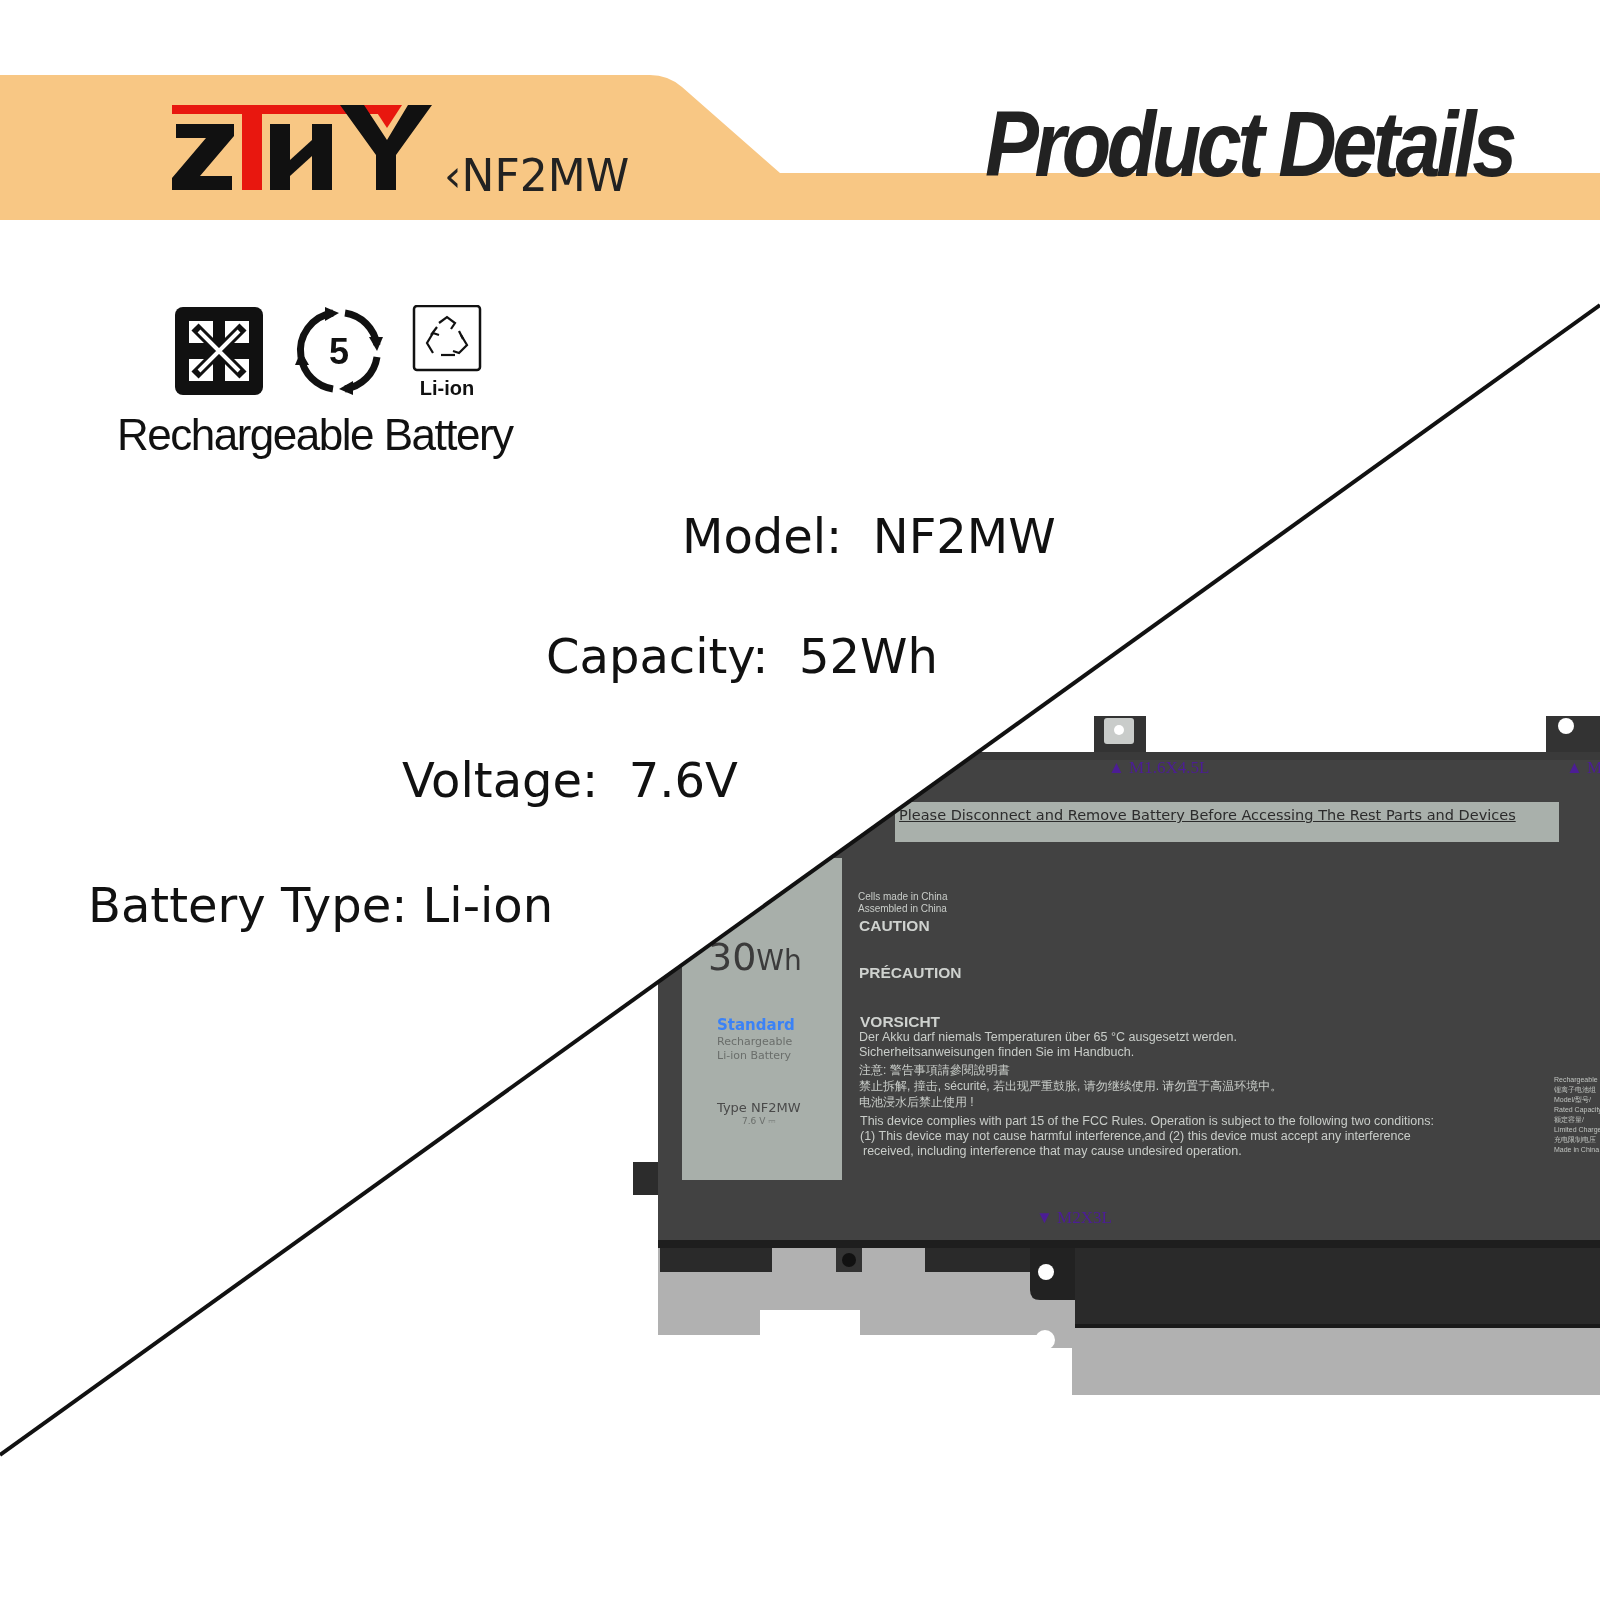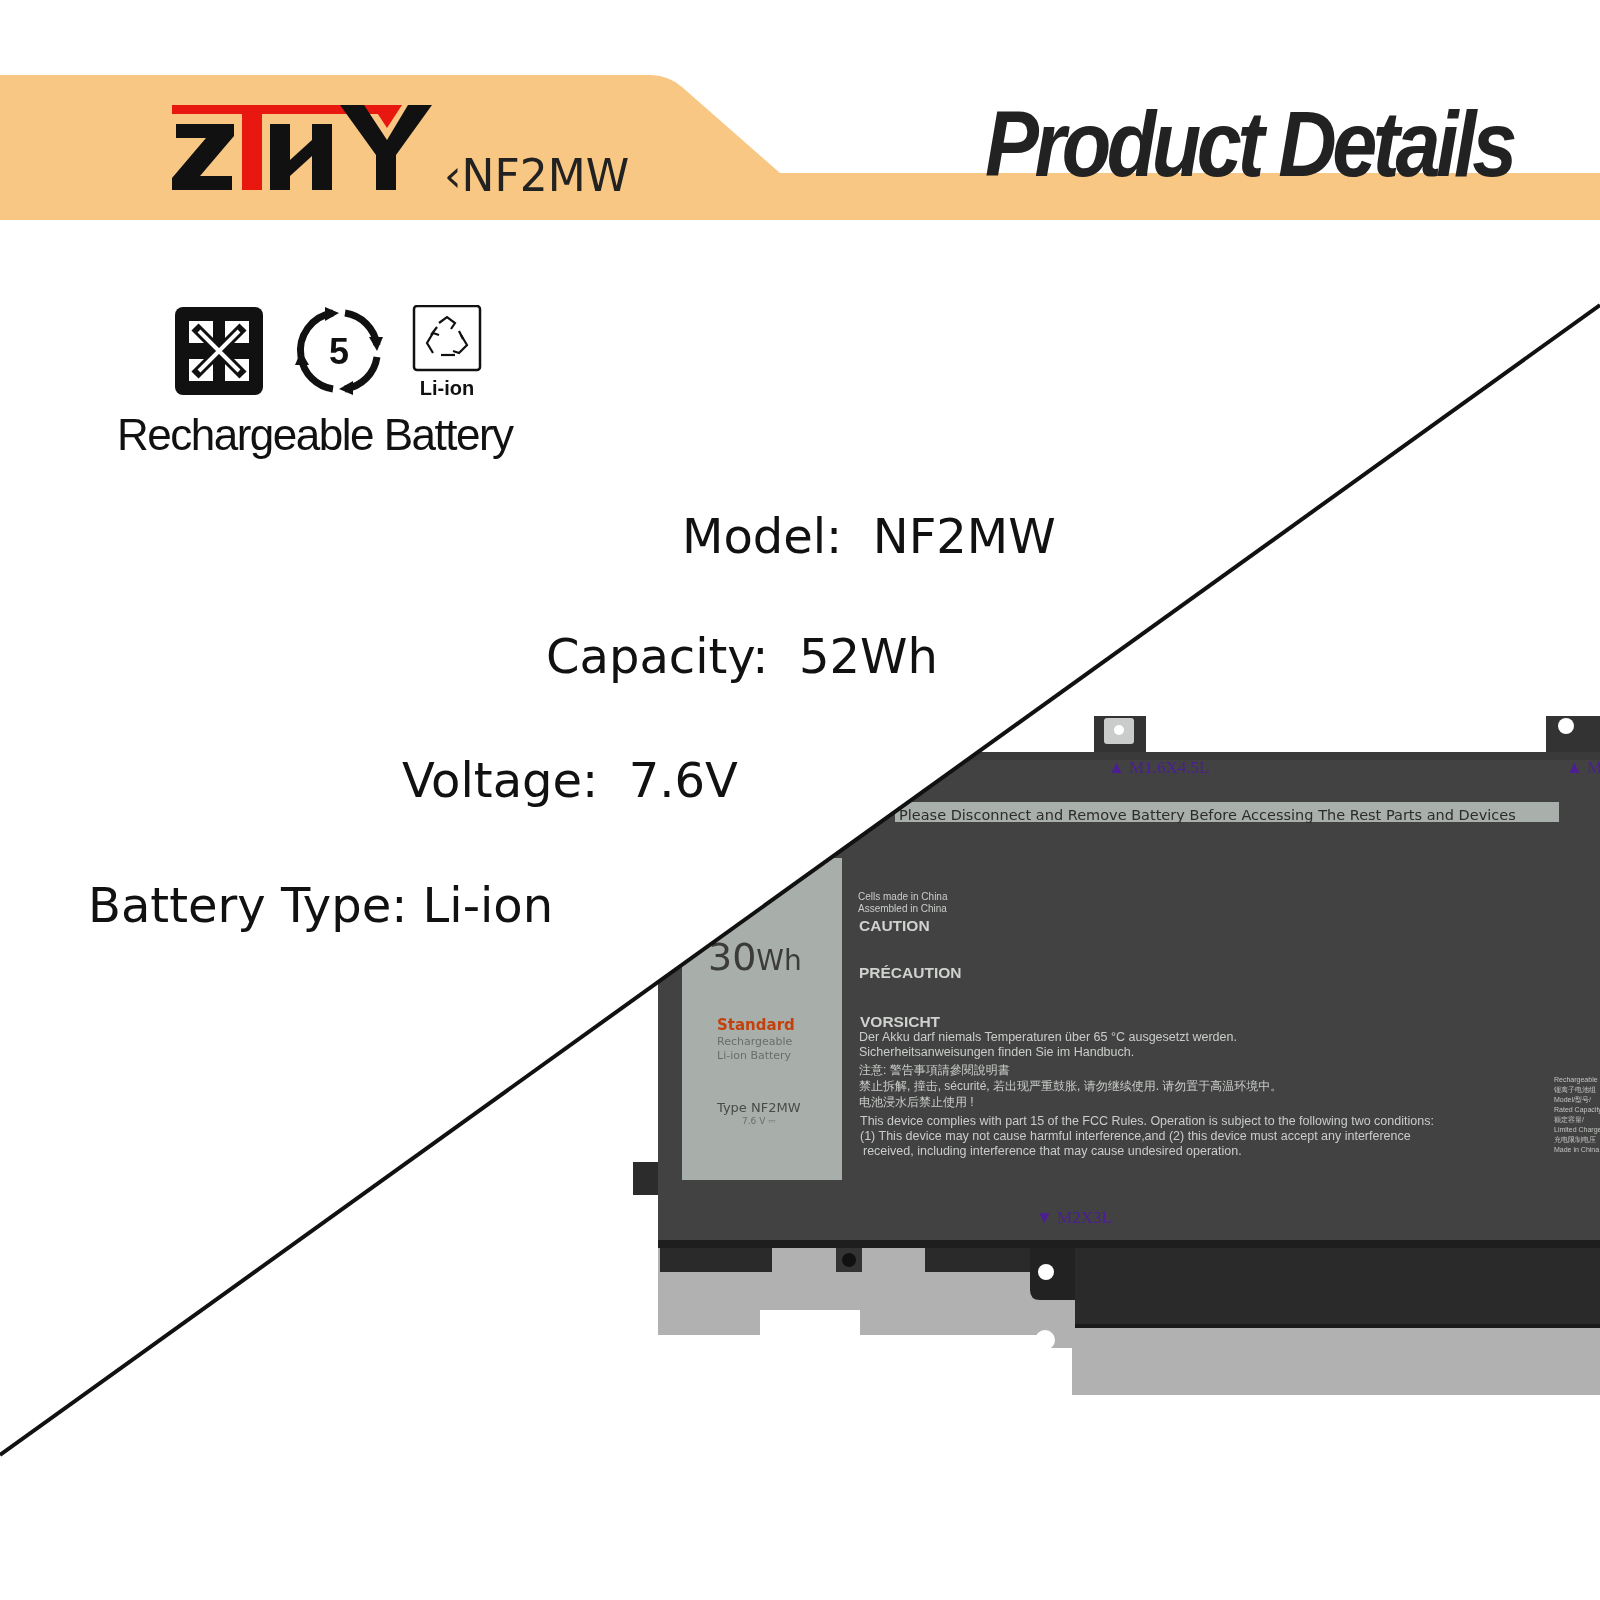--- a/index.html
+++ b/index.html
@@ -18,26 +18,26 @@
   .icons svg { display:block; }
   .rechargeable { left:117px; top:410px; font-family:"Liberation Sans", sans-serif; font-size:44px; color:#111; letter-spacing:-1.5px; }
 
   
   .spec { font-family:"DejaVu Sans", sans-serif; font-size:48px; color:#111; white-space:pre; }
   .spec-model { left:682px; top:508px; }
   .spec-capacity { left:518px; top:628px;margin-left:28px; }
   .spec-voltage { left:402px; top:752px; }
   .spec-type { left:88px; top:877px; }
   .batt-clip { left:0; top:0; width:1600px; height:1600px; clip-path:polygon(1600px 305px, 1600px 1600px, 0 1600px, 0 1455px); }
-  .label-warning { left:895px; top:802px; width:660px; height:20px; background:#a9b0ab; color:#2c2c2c; font-family:"DejaVu Sans", sans-serif; font-size:14.5px; line-height:26px; white-space:nowrap; padding-left:4px; }
+  .label-warning { left:895px; top:802px; width:660px; height:40px; background:#a9b0ab; color:#2c2c2c; font-family:"DejaVu Sans", sans-serif; font-size:14.5px; line-height:26px; white-space:nowrap; padding-left:4px;text-decoration:underline; }
   .screw { color:#4c1d95; font-family:Liberation Serif, serif; font-size:17px; white-space:nowrap; }
   .grey-panel { left:682px; top:858px; width:160px; height:322px; background:#a8afaa; }
   .panel-wh { left:708px; top:935px; font-family:"DejaVu Sans", sans-serif; font-size:38px; color:#3b3b3b; }
   .panel-wh small { font-size:28px; }
-  .panel-std { left:717px; top:1016px; font-family:"DejaVu Sans", sans-serif; font-weight:bold; font-size:15px; color:#c2410c; }
+  .panel-std { left:717px; top:1016px; font-family:"DejaVu Sans", sans-serif; font-weight:bold; font-size:15px; color:#3b82f6; }
   .panel-sub { left:717px; top:1035px; font-family:"DejaVu Sans", sans-serif; font-size:11px; color:#6a6e6b; line-height:14px; }
   .panel-type { left:717px; top:1100px; font-family:"DejaVu Sans", sans-serif; font-size:13px; color:#4a4a4a; }
   .panel-volt { left:742px; top:1116px; font-family:"DejaVu Sans", sans-serif; font-size:9px; color:#6a6e6b; }
 
   .lbl { color:#c9cdc9; font-family:"Liberation Sans", sans-serif; white-space:nowrap; }
   .lbl-small { font-size:10px; line-height:12px; }
   .lbl-head { font-weight:bold; font-size:15.5px; color:#cfd2cf; }
   .lbl-body { font-size:12.5px; line-height:15px; }
   .lbl-cn { font-size:12px; line-height:16px; }
   .side-lbl { font-size:7px; line-height:10px; color:#c0c4c0; }

